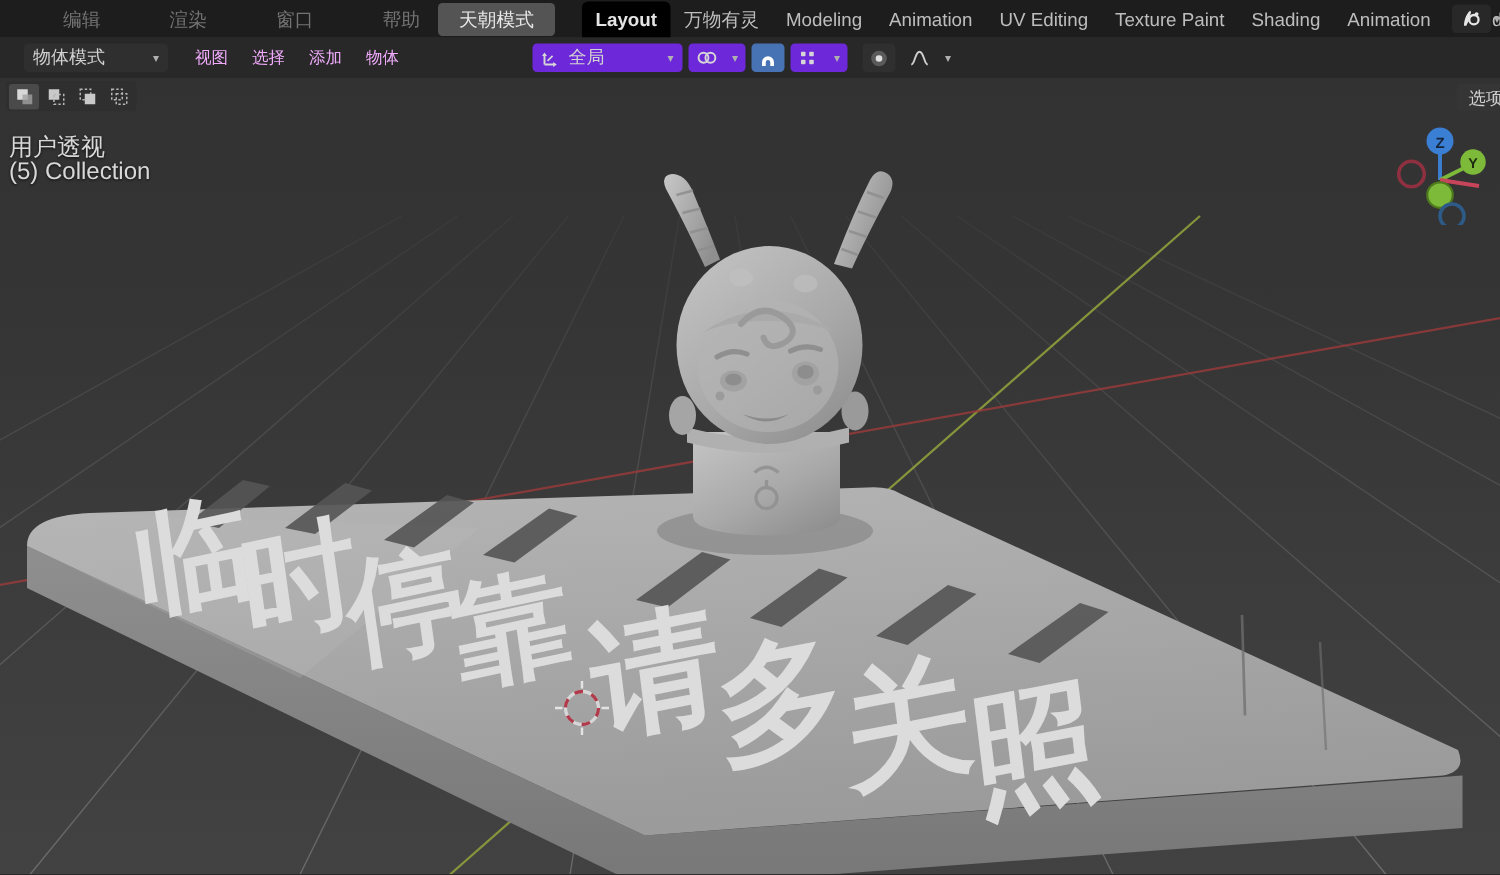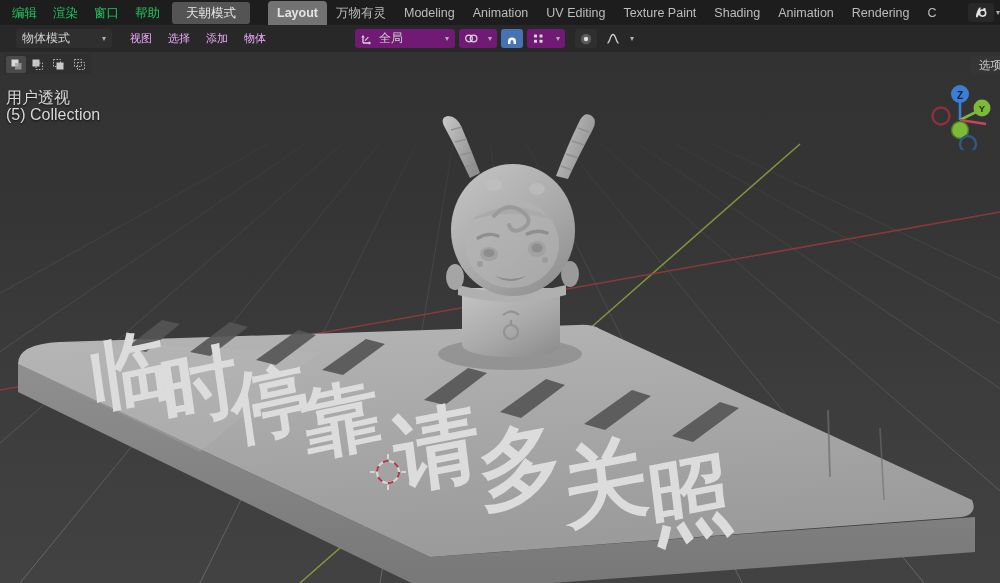--- a/index.html
+++ b/index.html
@@ -4,40 +4,40 @@
 <style>
   html,body{margin:0;padding:0;background:#1d1d1d;}
   body{width:1000px;height:583px;overflow:hidden;
        font-family:"Liberation Sans","DejaVu Sans",sans-serif;
        -webkit-font-smoothing:antialiased;}
   #app{position:relative;width:1000px;height:583px;overflow:hidden;background:#303030;}
 
   
   .topbar{position:absolute;left:0;top:0;width:1000px;height:25px;background:#1d1d1d;
           display:flex;align-items:center;box-sizing:border-box;padding-left:4px;}
-  .mi{color:#22c55e;font-size:12.5px;padding:2px 8px;white-space:nowrap;line-height:16px;border-radius:3px;}
+  .mi{color:#737373;font-size:12.5px;padding:2px 8px;white-space:nowrap;line-height:16px;border-radius:3px;margin-left:30px;}
   .mi.cn{font-size:12.5px;}
   .mi.active{background:#545454;color:#e8e8e8;}
   .tabsep{width:18px;flex:none;}
   .wtab{color:#bdbdbd;font-size:12.5px;padding:4px 9px;white-space:nowrap;line-height:16px;border-radius:4px 4px 0 0;}
-  .wtab.sel{background:#737373;color:#e4e4e4;font-weight:600;}
+  .wtab.sel{background:#000000;color:#e4e4e4;font-weight:600;}
   .scene-wrap{position:absolute;right:0;top:0;height:25px;display:flex;align-items:center;}
   .icn-btn{width:26px;height:19px;background:#282828;border-radius:3px;display:flex;align-items:center;
            justify-content:center;position:relative;}
   .scene-field{width:145px;height:19px;background:#232323;border-radius:3px;display:flex;align-items:center;
                padding-left:10px;color:#cfcfcf;font-size:12px;box-sizing:border-box;}
   .chev{font-size:8px;color:#b0b0b0;margin-left:2px;}
 
   
   .toolhdr{position:absolute;left:0;top:25px;width:1000px;height:27px;background:#282828;
            display:flex;align-items:center;padding-left:16px;box-sizing:border-box;}
   .mode-sel{width:96px;height:19px;background:#2f2f2f;border-radius:3px;display:flex;align-items:center;
             justify-content:space-between;padding:0 6px;box-sizing:border-box;color:#d2d2d2;font-size:12px;}
   .hmenu{color:#f0abfc;font-size:11px;padding:2px 8px;white-space:nowrap;}
-  .pill{height:19px;background:#701a75;border-radius:3px;display:flex;align-items:center;padding:0 4px;
+  .pill{height:19px;background:#6d28d9;border-radius:3px;display:flex;align-items:center;padding:0 4px;
         box-sizing:border-box;gap:3px;}
   .sq{width:22px;height:19px;border-radius:3px;background:#2f2f2f;display:flex;align-items:center;justify-content:center;}
   .sq.blue{background:#4772b3;}
   .rightcluster{position:absolute;right:2px;top:25px;height:27px;display:flex;align-items:center;gap:3px;}
 
   
   .viewport{position:absolute;left:0;top:52px;width:1000px;height:531px;overflow:hidden;background:#3a3a3a;}
   .vp-grad{position:absolute;inset:0;background:linear-gradient(#323232 0%,#353535 30%,#3c3c3c 62%,#424242 100%);}
   .gizmobar{position:absolute;left:4px;top:2px;height:20px;background:#2f2f2f;border-radius:3px;display:flex;
             align-items:center;padding:0 2px;gap:1px;}

